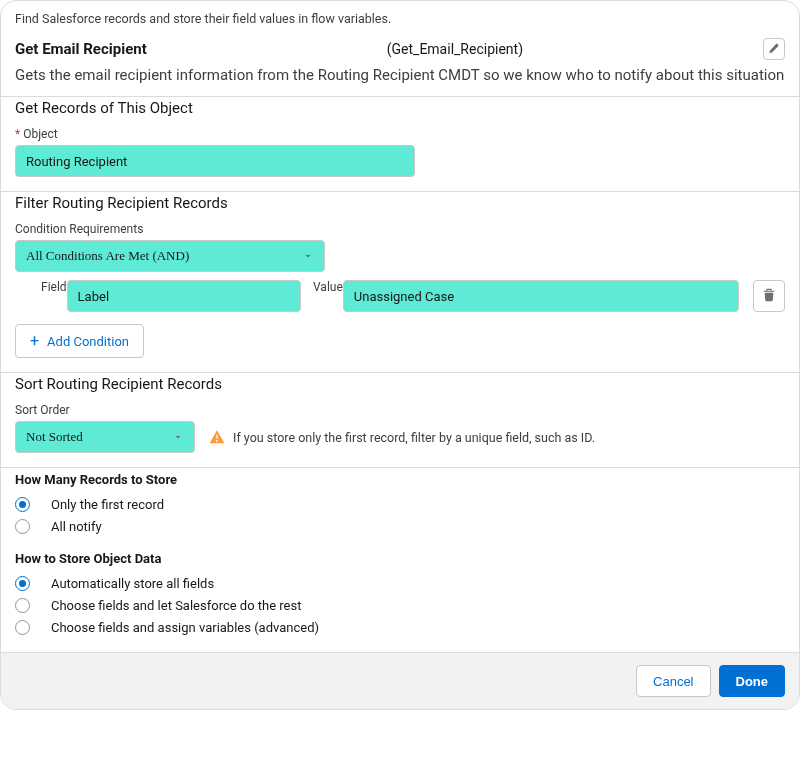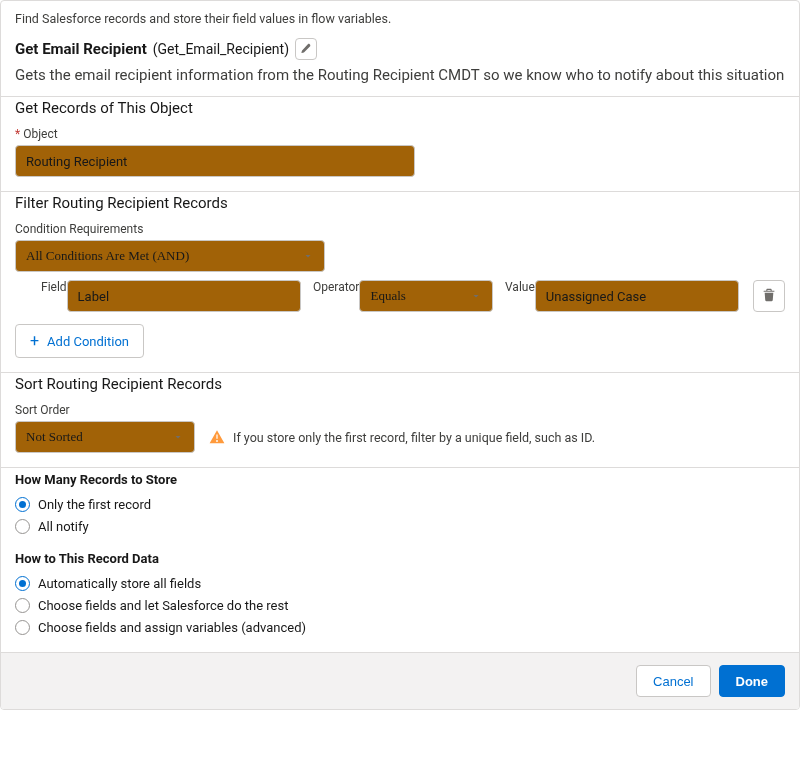--- a/index.html
+++ b/index.html
@@ -4,39 +4,39 @@
 <style>
   * { box-sizing: border-box; }
   html, body { margin: 0; padding: 0; }
   body {
     font-family: -apple-system, BlinkMacSystemFont, "Segoe UI", Roboto, Arial, sans-serif;
     font-size: 13px;
     color: #181818;
     background: #fff;
     width: 800px;
   }
-  .panel { border: 1px solid #dddbda; border-radius: 4px; overflow: hidden; }
+  .panel { border: 1px solid #dddbda; border-radius: 16px; overflow: hidden; }
   .section { padding: 0 14px 14px; border-top: 1px solid #dddbda; }
   .section:first-child { border-top: none; }
   .intro { padding: 10px 14px 8px; color: #3e3e3c; font-size: 12.5px; }
-  .title-row { display: flex; align-items: center; gap: 6px; padding: 4px 14px 2px; }
+  .title-row { display: flex; align-items: center; gap: 6px; padding: 4px 14px 2px; justify-content: space-between; }
   .title-label { font-weight: 700; font-size: 15px; }
   .api-name { font-size: 14px; color: #181818; }
   .edit-btn {
     width: 22px; height: 22px; border: 1px solid #c9c7c5; border-radius: 4px;
     background: #fff; display: inline-flex; align-items: center; justify-content: center;
     cursor: pointer;
   }
   .subdesc { padding: 4px 14px 12px; color: #3e3e3c; font-size: 15px; }
   .sec-heading { font-size: 15px; color: #181818; margin: 2px 0 10px; }
   .field-label { font-size: 12px; color: #3e3e3c; margin-bottom: 4px; }
   .req::before { content: "* "; color: #c23934; }
   .input, .select {
     width: 100%; height: 32px; border: 1px solid #c9c7c5; border-radius: 4px;
-    background: #a16207; padding: 0 10px; font-size: 13px; color: #181818;
+    background: #5eead4; padding: 0 10px; font-size: 13px; color: #181818;
     display: flex; align-items: center; justify-content: space-between;
   }
   .select { cursor: pointer; font-family: Liberation Serif, serif; }
   .object-box { width: 400px; }
   .cond-req { width: 310px; }
   .chev { width: 12px; height: 12px; }
   .chev svg { width: 12px; height: 12px; fill: #706e6b; }
   .filter-row { display: flex; gap: 12px; align-items: flex-end; padding-left: 26px; margin-top: 8px; }
   .col { display: flex; }
   .col.field { flex: 0 0 260px; }
@@ -53,21 +53,21 @@
     background: #fff; color: #0070d2; font-size: 13px; padding: 0 14px;
     display: inline-flex; align-items: center; gap: 8px; cursor: pointer;
   }
   .add-cond .plus { font-size: 16px; line-height: 1; color: #0070d2; }
   .sort-row { display: flex; gap: 14px; align-items: center; }
   .sort-select { width: 180px; }
   .warn { display: flex; gap: 8px; align-items: center; color: #3e3e3c; font-size: 12.5px; }
   .warn-icon { width: 16px; height: 16px; }
   .warn-icon svg { width: 16px; height: 16px; fill: #ff9a3c; }
   .store-heading { font-weight: 700; font-size: 13px; margin: 4px 0 6px; }
-  .radio-row { display: flex; align-items: center; gap: 8px; height: 22px; cursor: pointer; }
+  .radio-row { display: flex; align-items: center; gap: 21px; height: 22px; cursor: pointer; }
   .radio {
     width: 15px; height: 15px; border: 1px solid #969492; border-radius: 50%;
     display: inline-flex; align-items: center; justify-content: center; background: #fff;
   }
   .radio.selected { border-color: #0070d2; }
   .radio.selected .dot { width: 7px; height: 7px; border-radius: 50%; background: #0070d2; }
   .footer {
     background: #f3f2f2; border-top: 1px solid #dddbda;
     padding: 12px 14px; display: flex; justify-content: flex-end; gap: 8px;
   }
@@ -116,31 +116,20 @@
       </span>
     </div>
 
     <div class="filter-row">
       <div class="col field">
         <div class="field-label">Field</div>
         <div class="input">
           <span>Label</span>
         </div>
       </div>
-      <div class="col operator">
-        <div class="field-label">Operator</div>
-        <div class="select">
-          <span>Equals</span>
-          <span class="chev">
-            <svg viewBox="0 0 24 24">
-                <path d="M7 10l5 5 5-5z"></path>
-              </svg>
-          </span>
-        </div>
-      </div>
       <div class="col value">
         <div class="field-label">Value</div>
         <div class="input">
           <span>Unassigned Case</span>
         </div>
       </div>
       <div class="trash">
         <span>
           <svg viewBox="0 0 52 52">
               <path d="M45 10h-9V7c0-2-2-4-4-4H20c-2 0-4 2-4 4v3H7c-1 0-1 1-1 1v2c0 1 0 1 1 1h38c1 0 1 0 1-1v-2c0-1 0-1-1-1zM20 7h12v3H20V7zM41 18H11c-1 0-1 0-1 1l2 26c0 2 2 4 4 4h20c2 0 4-2 4-4l2-26c0-1 0-1-1-1z"></path>
@@ -184,21 +173,21 @@
       <span class="radio selected">
           <span class="dot"></span>
         </span>
       <span>Only the first record</span>
     </div>
     <div class="radio-row">
       <span class="radio"></span>
       <span>All notify</span>
     </div>
 
-    <div class="store-heading" style="margin-top:14px">How to This Record Data</div>
+    <div class="store-heading" style="margin-top:14px">How to Store Object Data</div>
     <div class="radio-row">
       <span class="radio selected">
           <span class="dot"></span>
         </span>
       <span>Automatically store all fields</span>
     </div>
     <div class="radio-row">
       <span class="radio"></span>
       <span>Choose fields and let Salesforce do the rest</span>
     </div>

